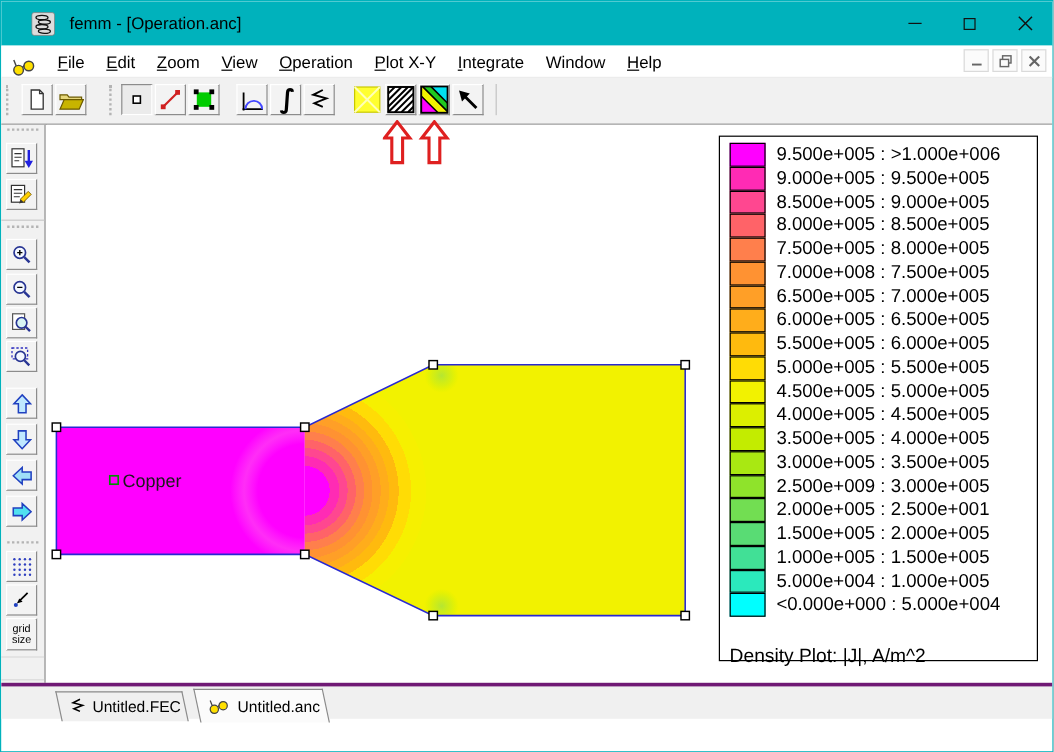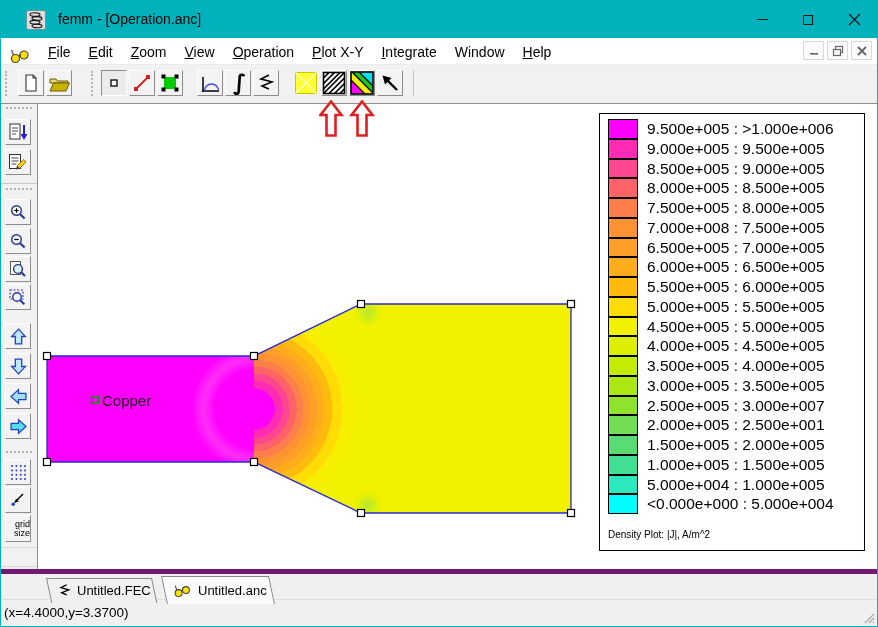--- a/index.html
+++ b/index.html
@@ -47,36 +47,36 @@
   
   .main{position:absolute;left:0;top:103px;right:0;height:467px}
   .sidebar{position:absolute;left:0;top:0;width:37px;height:100%;background:#f1f1f1;
            border-right:1px solid #8f8f8f}
   .grip-h{position:absolute;left:5px;width:26px;height:0;border-top:2px dotted #b4b4b4}
   .sbtn{position:absolute;left:4px;width:26px;height:26px;background:#f3f3f3;
         border:1px solid;border-color:#ffffff #8c8c8c #8c8c8c #ffffff;
         display:flex;align-items:center;justify-content:center}
   .sbtn.tall{height:27px}
   .ssep{position:absolute;left:0;width:36px;height:1px;background:#c9c9c9}
-  .gridsize-label{font-size:9px;line-height:9px;text-align:right;white-space:normal;width:24px}
+  .gridsize-label{font-size:9px;line-height:9px;text-align:center;white-space:normal;width:24px}
 
   .canvas{position:absolute;left:38px;top:0;right:0;height:100%;background:var(--canvas)}
   .model-svg{position:absolute;left:0;top:0}
 
   
   .legend{position:absolute;left:560px;top:9px;width:266px;height:438px;background:#fff;
           border:1px solid #000;padding:6px 0 0 8px}
   .legend-row{display:flex;align-items:flex-start;height:19.75px}
   .legend-swatch{flex:none;width:30px;height:100%;border:1px solid #000;margin-top:-1px}
   .legend-label{margin-left:9px;font-size:15.5px;color:#000;white-space:nowrap}
-  .legend-caption{margin-top:14px;font-size:10px;color:#000}
+  .legend-caption{margin-top:24px;font-size:16px;color:#000}
 
   
   .tabstrip{position:absolute;left:0;bottom:27px;right:0;height:30px;background:#f0f0f0;
-            border-top:5px solid #701a75}
+            border-top:3px solid #701a75}
   .tab{position:absolute;display:flex;align-items:center;gap:6px;padding-left:12px;
        font-size:13px;color:#000}
   .tab .tab-bg{position:absolute;inset:0;background:#f0f0f0;border:1px solid #8a8a8a;
        border-bottom:none;transform:skewX(12deg);transform-origin:0 0;z-index:-1}
   .tab.active .tab-bg{background:#fbfbfb}
   .tab1{left:45px;top:4px;width:106px;height:25px;z-index:1}
   .tab2{left:160px;top:2px;width:108px;height:28px;z-index:2}
 
   
   .statusbar{position:absolute;left:0;bottom:0;right:0;height:27px;background:#f0f0f0;
@@ -477,21 +477,21 @@
             <div class="legend-row">
               <div class="legend-swatch" style="background: rgb(195, 236, 0);"></div>
               <div class="legend-label">3.500e+005 : 4.000e+005</div>
             </div>
             <div class="legend-row">
               <div class="legend-swatch" style="background: rgb(169, 232, 18);"></div>
               <div class="legend-label">3.000e+005 : 3.500e+005</div>
             </div>
             <div class="legend-row">
               <div class="legend-swatch" style="background: rgb(143, 227, 43);"></div>
-              <div class="legend-label">2.500e+005 : 3.000e+007</div>
+              <div class="legend-label">2.500e+009 : 3.000e+005</div>
             </div>
             <div class="legend-row">
               <div class="legend-swatch" style="background: rgb(114, 222, 82);"></div>
               <div class="legend-label">2.000e+005 : 2.500e+001</div>
             </div>
             <div class="legend-row">
               <div class="legend-swatch" style="background: rgb(89, 220, 116);"></div>
               <div class="legend-label">1.500e+005 : 2.000e+005</div>
             </div>
             <div class="legend-row">
@@ -525,20 +525,14 @@
       <svg width="19" height="15" viewBox="0 0 22 17">
         <line x1="2.5" y1="3" x2="4.5" y2="8" stroke="#444" stroke-width="1.2"></line>
         <line x1="9.6" y1="9.4" x2="11.6" y2="7.2" stroke="#444" stroke-width="1.3"></line>
         <circle cx="6.5" cy="11.5" r="4" fill="#FFE000" stroke="#444" stroke-width="1.2"></circle>
         <circle cx="15" cy="8" r="4" fill="#FFE000" stroke="#444" stroke-width="1.2"></circle>
       </svg>
       <span>Untitled.anc</span>
     </div>
   </div>
 
-  <div class="statusbar">
-    <div class="status-text">(x=4.4000,y=3.3700)</div>
-    <svg class="resize-grip" width="14" height="14" viewBox="0 0 14 14">
-      <path d="M13,4 L4,13 M13,8 L8,13 M13,12 L12,13" stroke="#aaa" stroke-width="1.4" fill="none"></path>
-    </svg>
-  </div>
 
 </div>
 
 </body></html>

